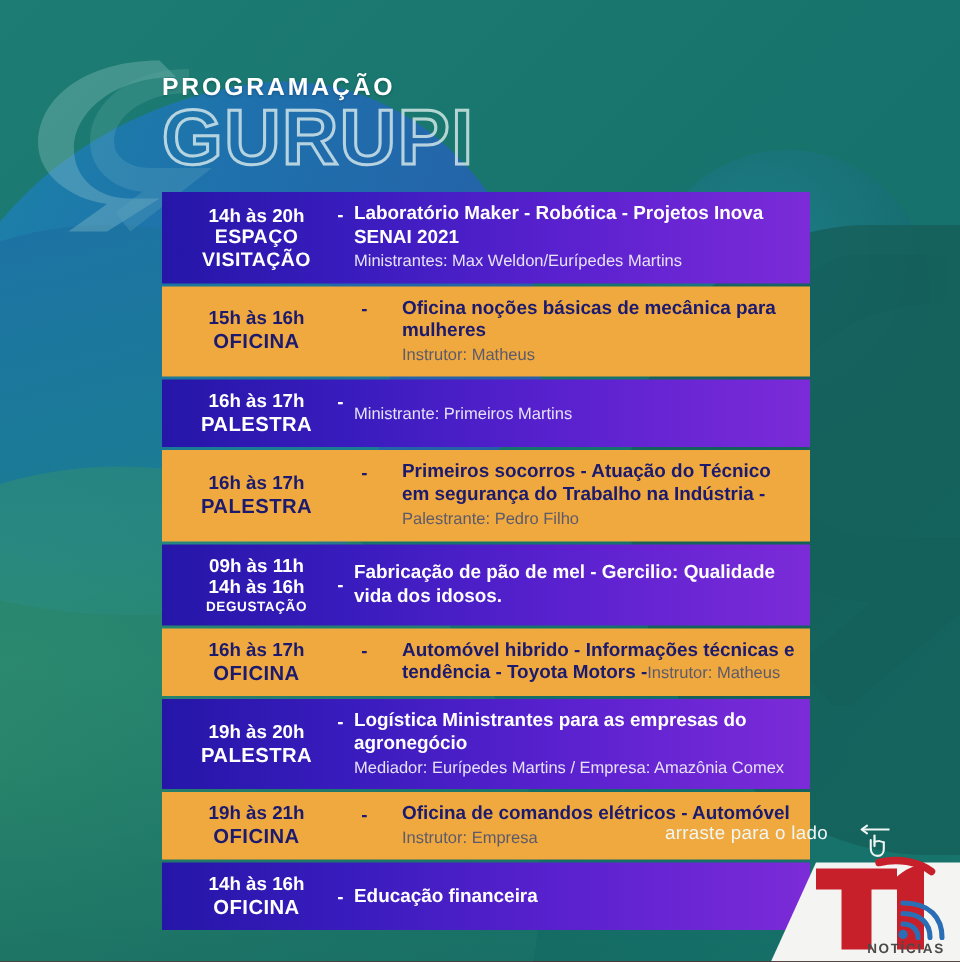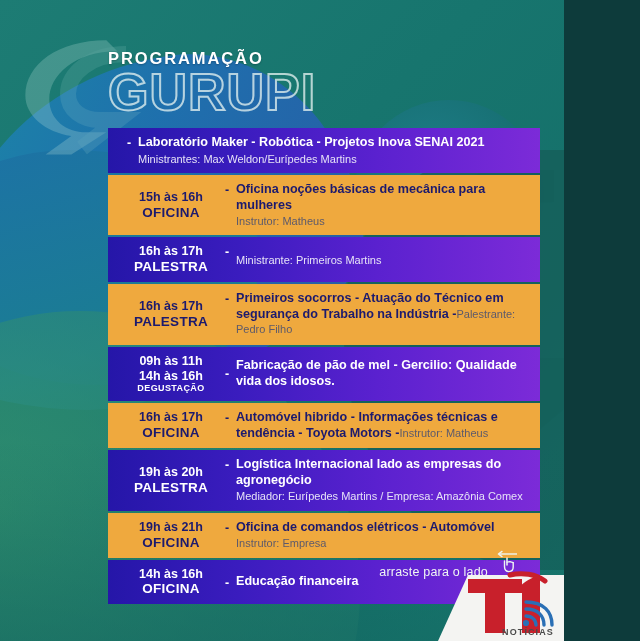--- a/index.html
+++ b/index.html
@@ -6,21 +6,21 @@
     margin: 0;
     padding: 0;
     background: #0d3b3b;
   }
   body {
     font-family: "Liberation Sans", sans-serif;
   }
 
   .poster {
     position: relative;
-    width: 564px;
+    width: 640px;
     height: 641px;
     overflow: hidden;
     background: #b91c1c;
   }
 
   
   .bg-base {
     position: absolute;
     inset: 0;
     background: linear-gradient(135deg, #1d7c74 0%, #17756e 40%, #15706a 70%, #1a7f76 100%);
@@ -150,20 +150,21 @@
     padding: 7px 10px 7px 14px;
     box-sizing: border-box;
   }
   .row.purple {
     background: linear-gradient(90deg, #2516a8 0%, #3a1cbe 30%, #5a21cf 62%, #7c2bd8 100%);
     color: #ffffff;
   }
   .row.orange {
     background: #efa93e;
     color: #1c1a6e;
+    gap: 16px;
   }
 
   .row-time {
     width: 98px;
     flex: 0 0 98px;
     text-align: center;
     line-height: 1.18;
   }
   .time-main {
     font-size: 12.5px;
@@ -224,22 +225,22 @@
     margin-top: 0;
   }
 
   
   .swipe-hint {
     position: absolute;
     right: 44px;
     bottom: 62px;
     z-index: 8;
     display: flex;
-    align-items: flex-end;
-    gap: 6px;
+    align-items: flex-start;
+    gap: 18px;
   }
   .swipe-text {
     color: #f0f6f4;
     font-size: 12.5px;
     letter-spacing: .2px;
     white-space: nowrap;
   }
   .swipe-icon { display: block; }
 
   .brand-logo {
@@ -278,20 +279,25 @@
     </svg>
   </div>
 
   <div class="header">
     <div class="header-kicker">PROGRAMAÇÃO</div>
     <div class="header-city">GURUPI</div>
   </div>
 
   <div class="schedule">
       <div class="row purple">
+        <div class="row-time">
+          <div class="time-main">14h às 20h</div>
+          <div class="time-kind two-line">ESPAÇO</div>
+          <div class="time-kind two-line">VISITAÇÃO</div>
+        </div>
         <div class="row-dash">-</div>
         <div class="row-body">
           <div class="row-title">Laboratório Maker - Robótica - Projetos Inova SENAI 2021</div>
           <div class="row-sub">Ministrantes: Max Weldon/Eurípedes Martins</div>
         </div>
       </div>
       <div class="row orange">
         <div class="row-time">
           <div class="time-main">15h às 16h</div>
           <div class="time-kind">OFICINA</div>
@@ -343,21 +349,21 @@
           <div class="row-title">Automóvel hibrido - Informações técnicas e tendência - Toyota Motors -<span class="row-sub inline">Instrutor: Matheus</span></div>
         </div>
       </div>
       <div class="row purple">
         <div class="row-time">
           <div class="time-main">19h às 20h</div>
           <div class="time-kind">PALESTRA</div>
         </div>
         <div class="row-dash">-</div>
         <div class="row-body">
-          <div class="row-title">Logística Internacional lado as empresas do agronegócio</div>
+          <div class="row-title">Logística Ministrantes para as empresas do agronegócio</div>
           <div class="row-sub">Mediador: Eurípedes Martins / Empresa: Amazônia Comex</div>
         </div>
       </div>
       <div class="row orange">
         <div class="row-time">
           <div class="time-main">19h às 21h</div>
           <div class="time-kind">OFICINA</div>
         </div>
         <div class="row-dash">-</div>
         <div class="row-body">

